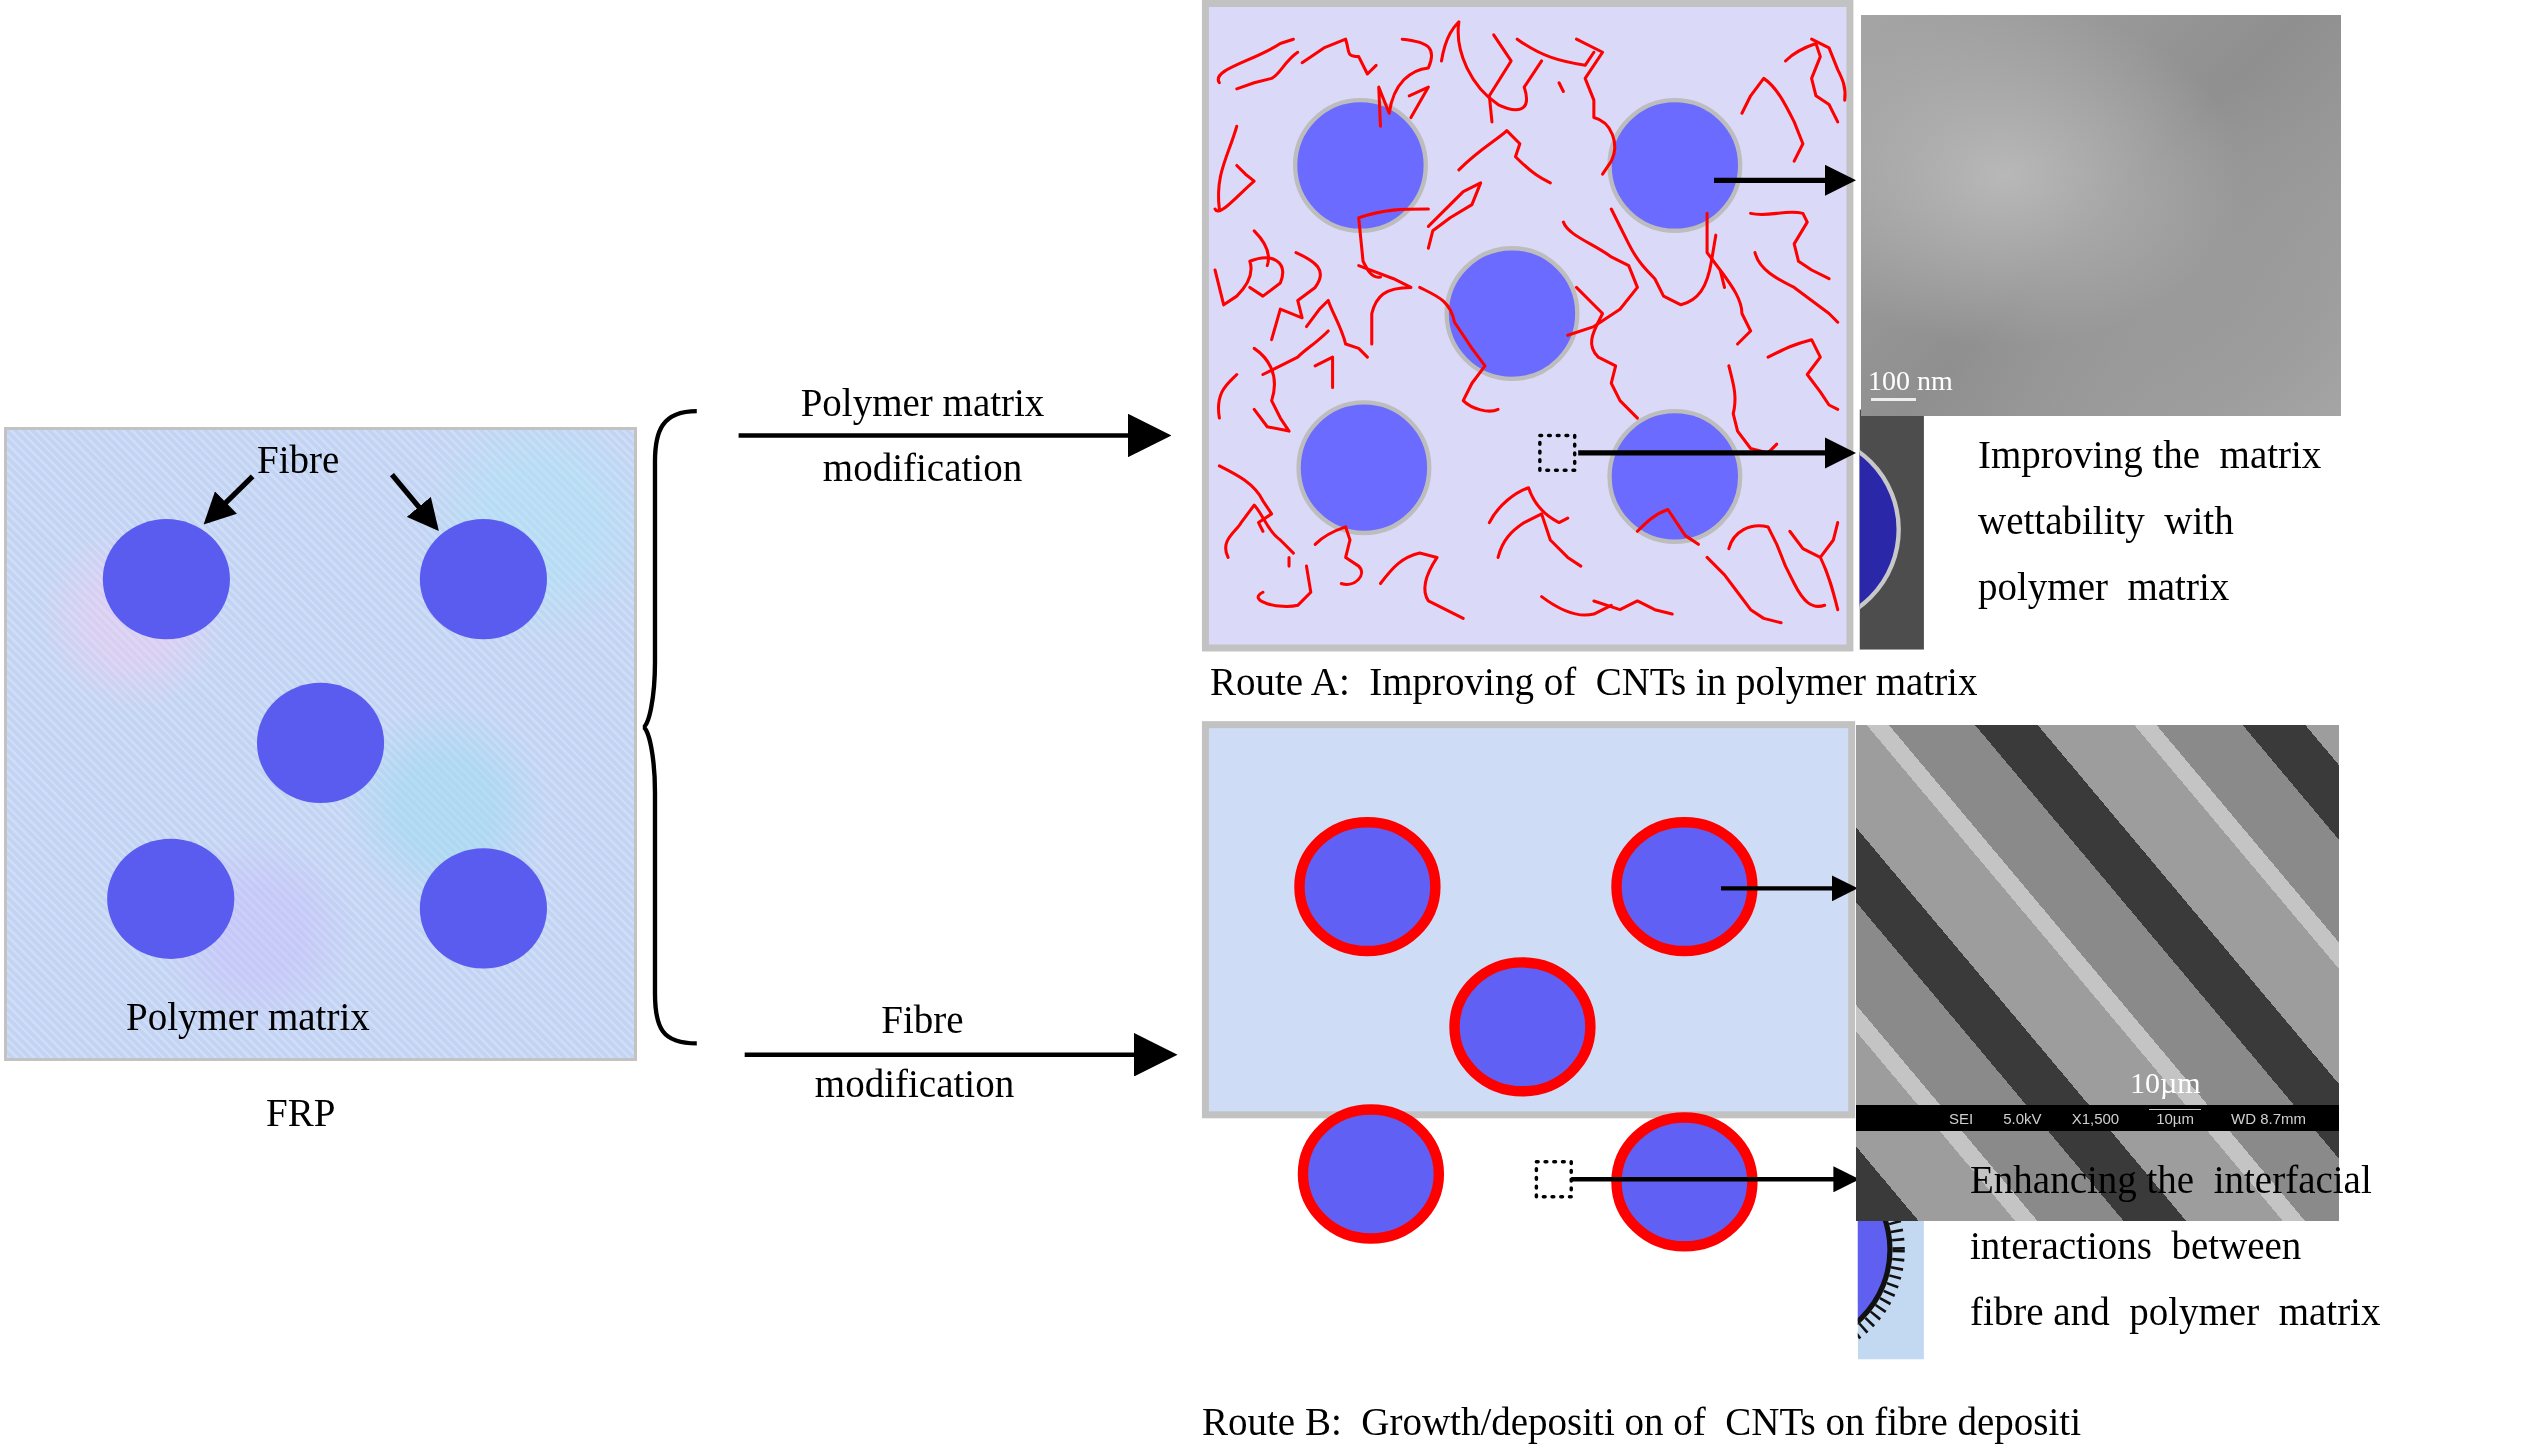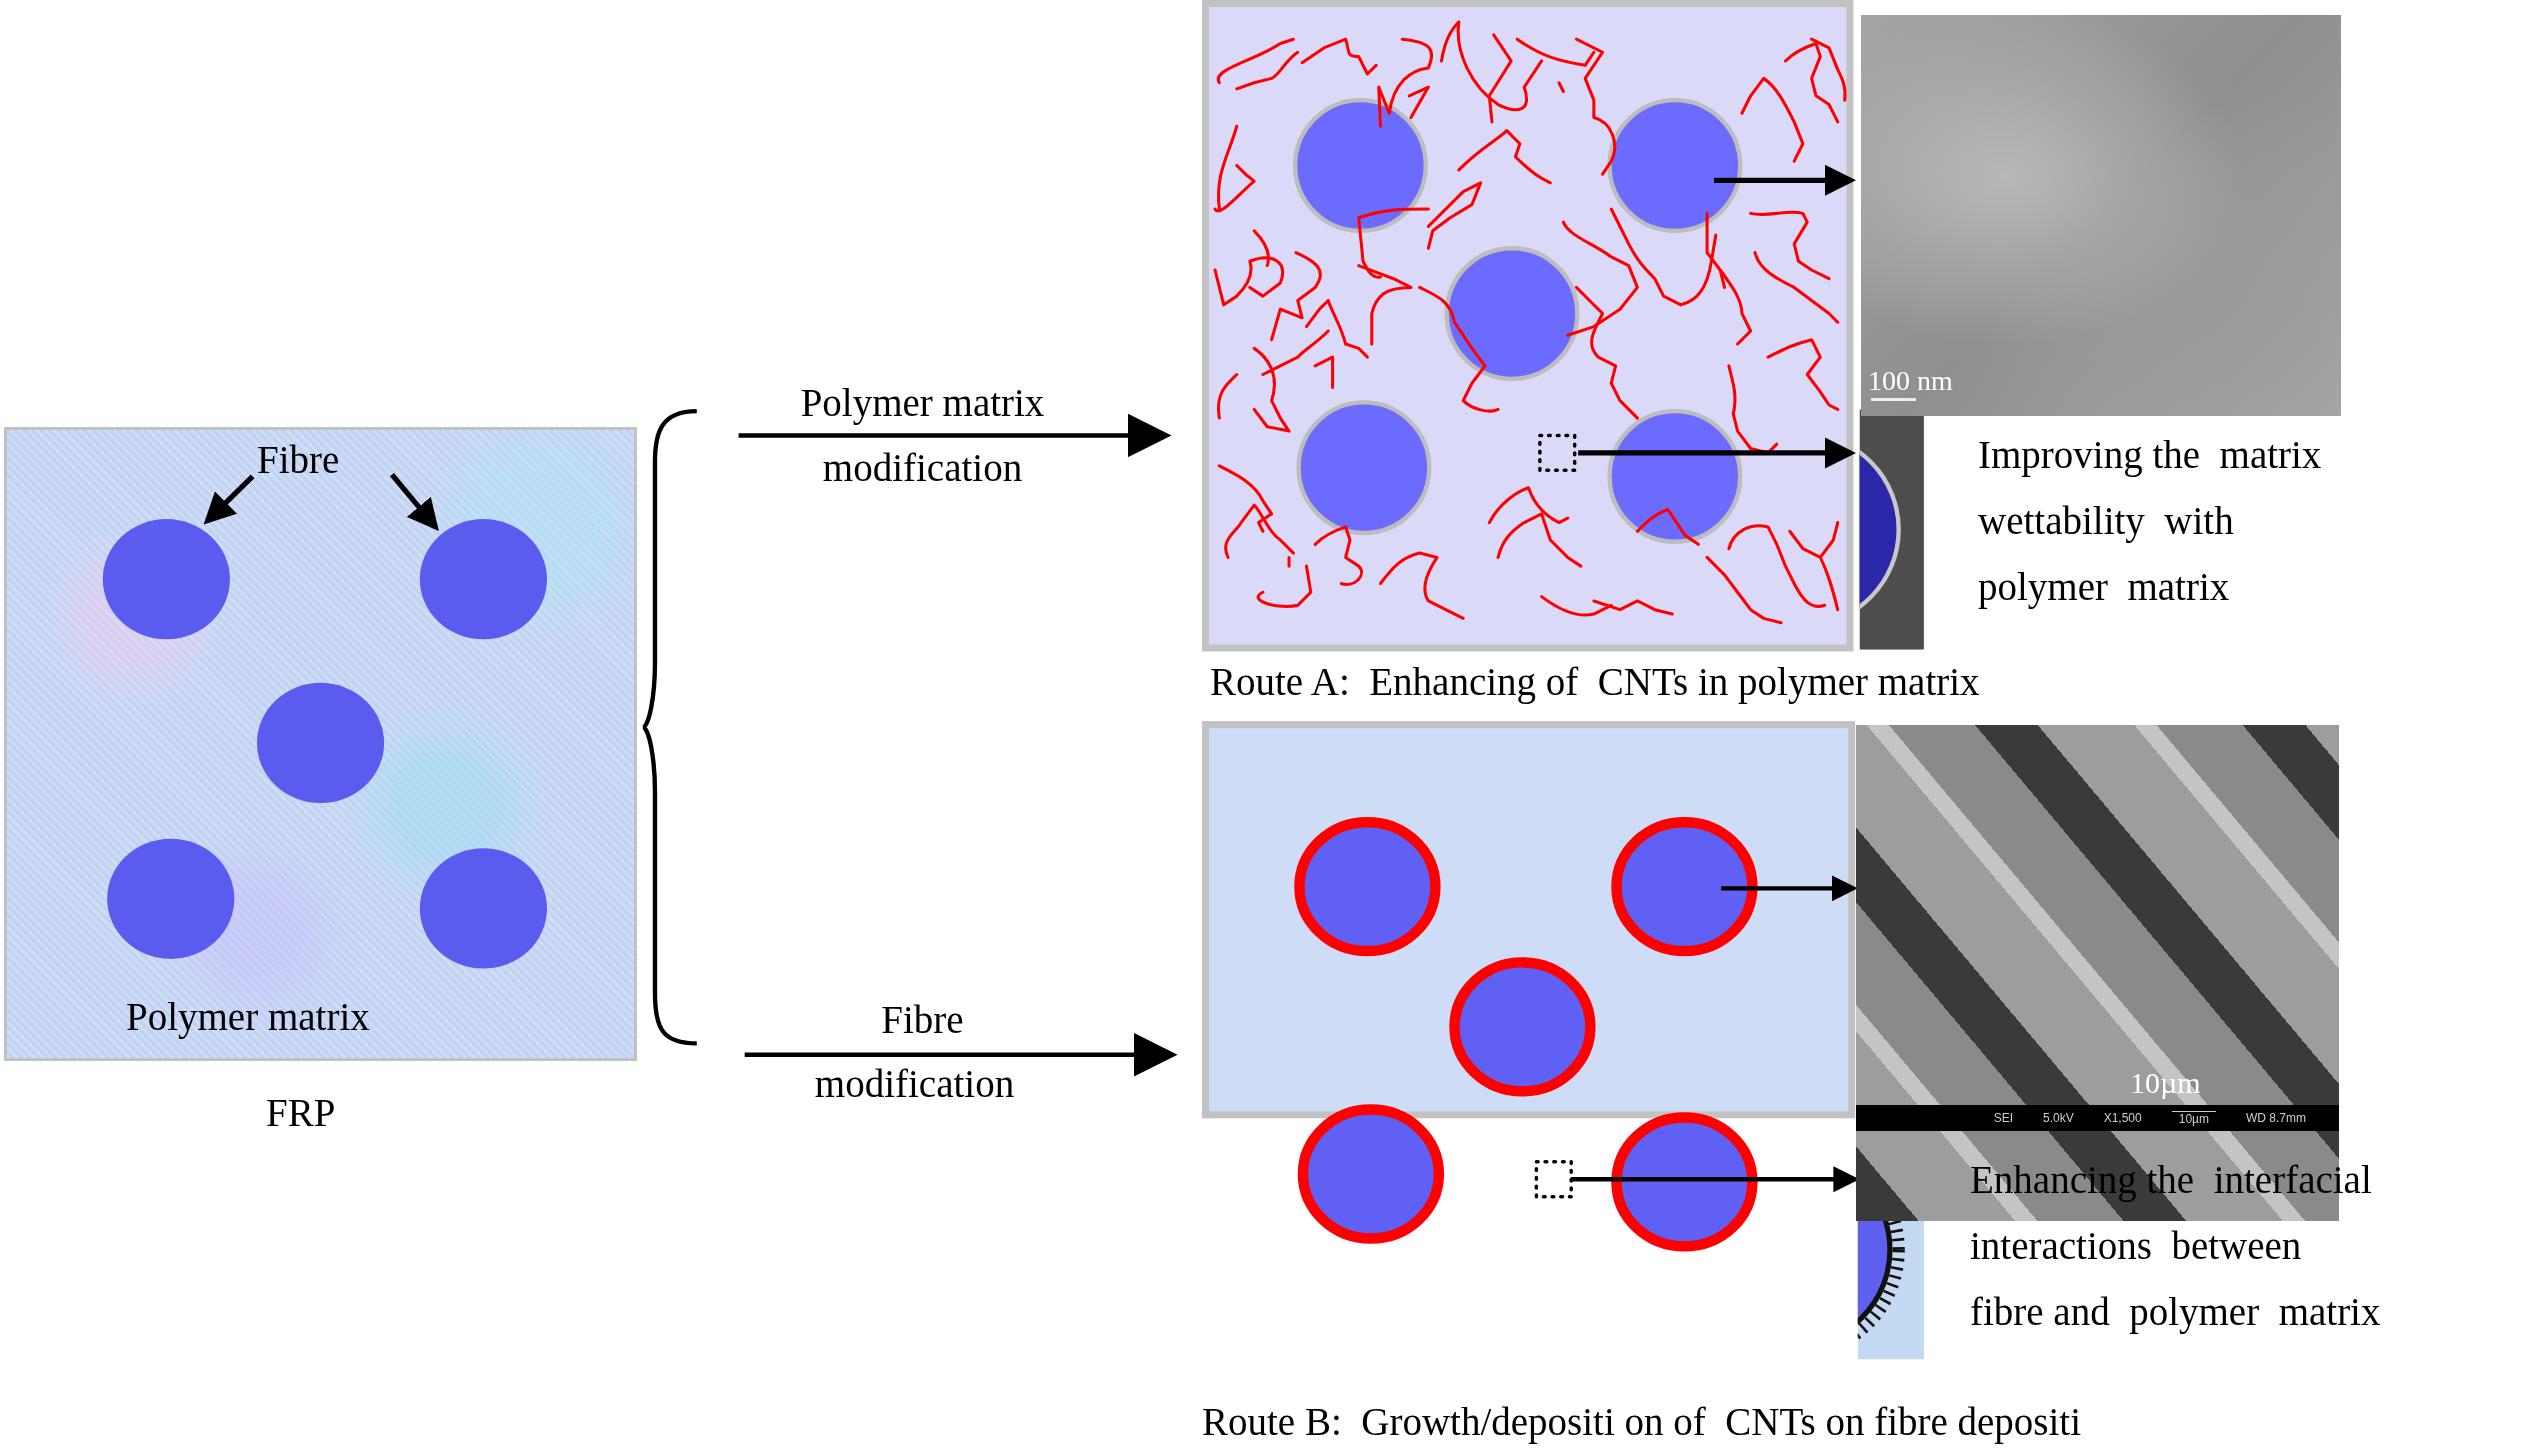--- a/index.html
+++ b/index.html
@@ -152,25 +152,25 @@
 <div class="txt center" style="left:723px;top:1064px;width:383px;">modification</div>
 
 <div class="abs tem" style="left:1861px;top:15px;width:480px;height:401px;">
   <div class="abs" style="left:7px;top:350px;color:#fff;font-size:28px;white-space:pre;">100 nm</div>
   <div class="abs" style="left:10.4px;top:383px;width:45px;height:2.6px;background:#eee;"></div>
 </div>
 
 <div class="txt" style="left:1978px;top:435px;">Improving the  matrix</div>
 <div class="txt" style="left:1978px;top:501px;">wettability  with</div>
 <div class="txt" style="left:1978px;top:567px;">polymer  matrix</div>
-<div class="txt" style="left:1210px;top:662px;">Route A:  Enhancing of  CNTs in polymer matrix</div>
+<div class="txt" style="left:1210px;top:662px;">Route A:  Improving of  CNTs in polymer matrix</div>
 
 <div class="abs sem" style="left:1856px;top:725px;width:483px;height:496px;">
   <div class="abs" style="left:274px;top:341px;color:#fff;font-size:30px;white-space:pre;">10µm</div>
-  <div class="abs" style="left:0;top:380px;width:483px;height:26px;background:#000;color:#cfcfcf;font-family:'Liberation Sans',sans-serif;font-size:12px;display:flex;gap:30px;justify-content:flex-end;align-items:center;padding-right:33px;box-sizing:border-box;">
+  <div class="abs" style="left:0;top:380px;width:483px;height:26px;background:#000;color:#cfcfcf;font-family:'Liberation Sans',sans-serif;font-size:15px;display:flex;gap:30px;justify-content:flex-end;align-items:center;padding-right:33px;box-sizing:border-box;">
     <span>SEI</span>
     <span>5.0kV</span>
     <span>X1,500</span>
     <span style="border-top:1.7px solid #ccc;padding:0 7px;">10µm</span>
     <span>WD 8.7mm</span>
   </div>
 </div>
 
 <div class="txt" style="left:1970px;top:1160px;">Enhancing the  interfacial</div>
 <div class="txt" style="left:1970px;top:1226px;">interactions  between</div>

